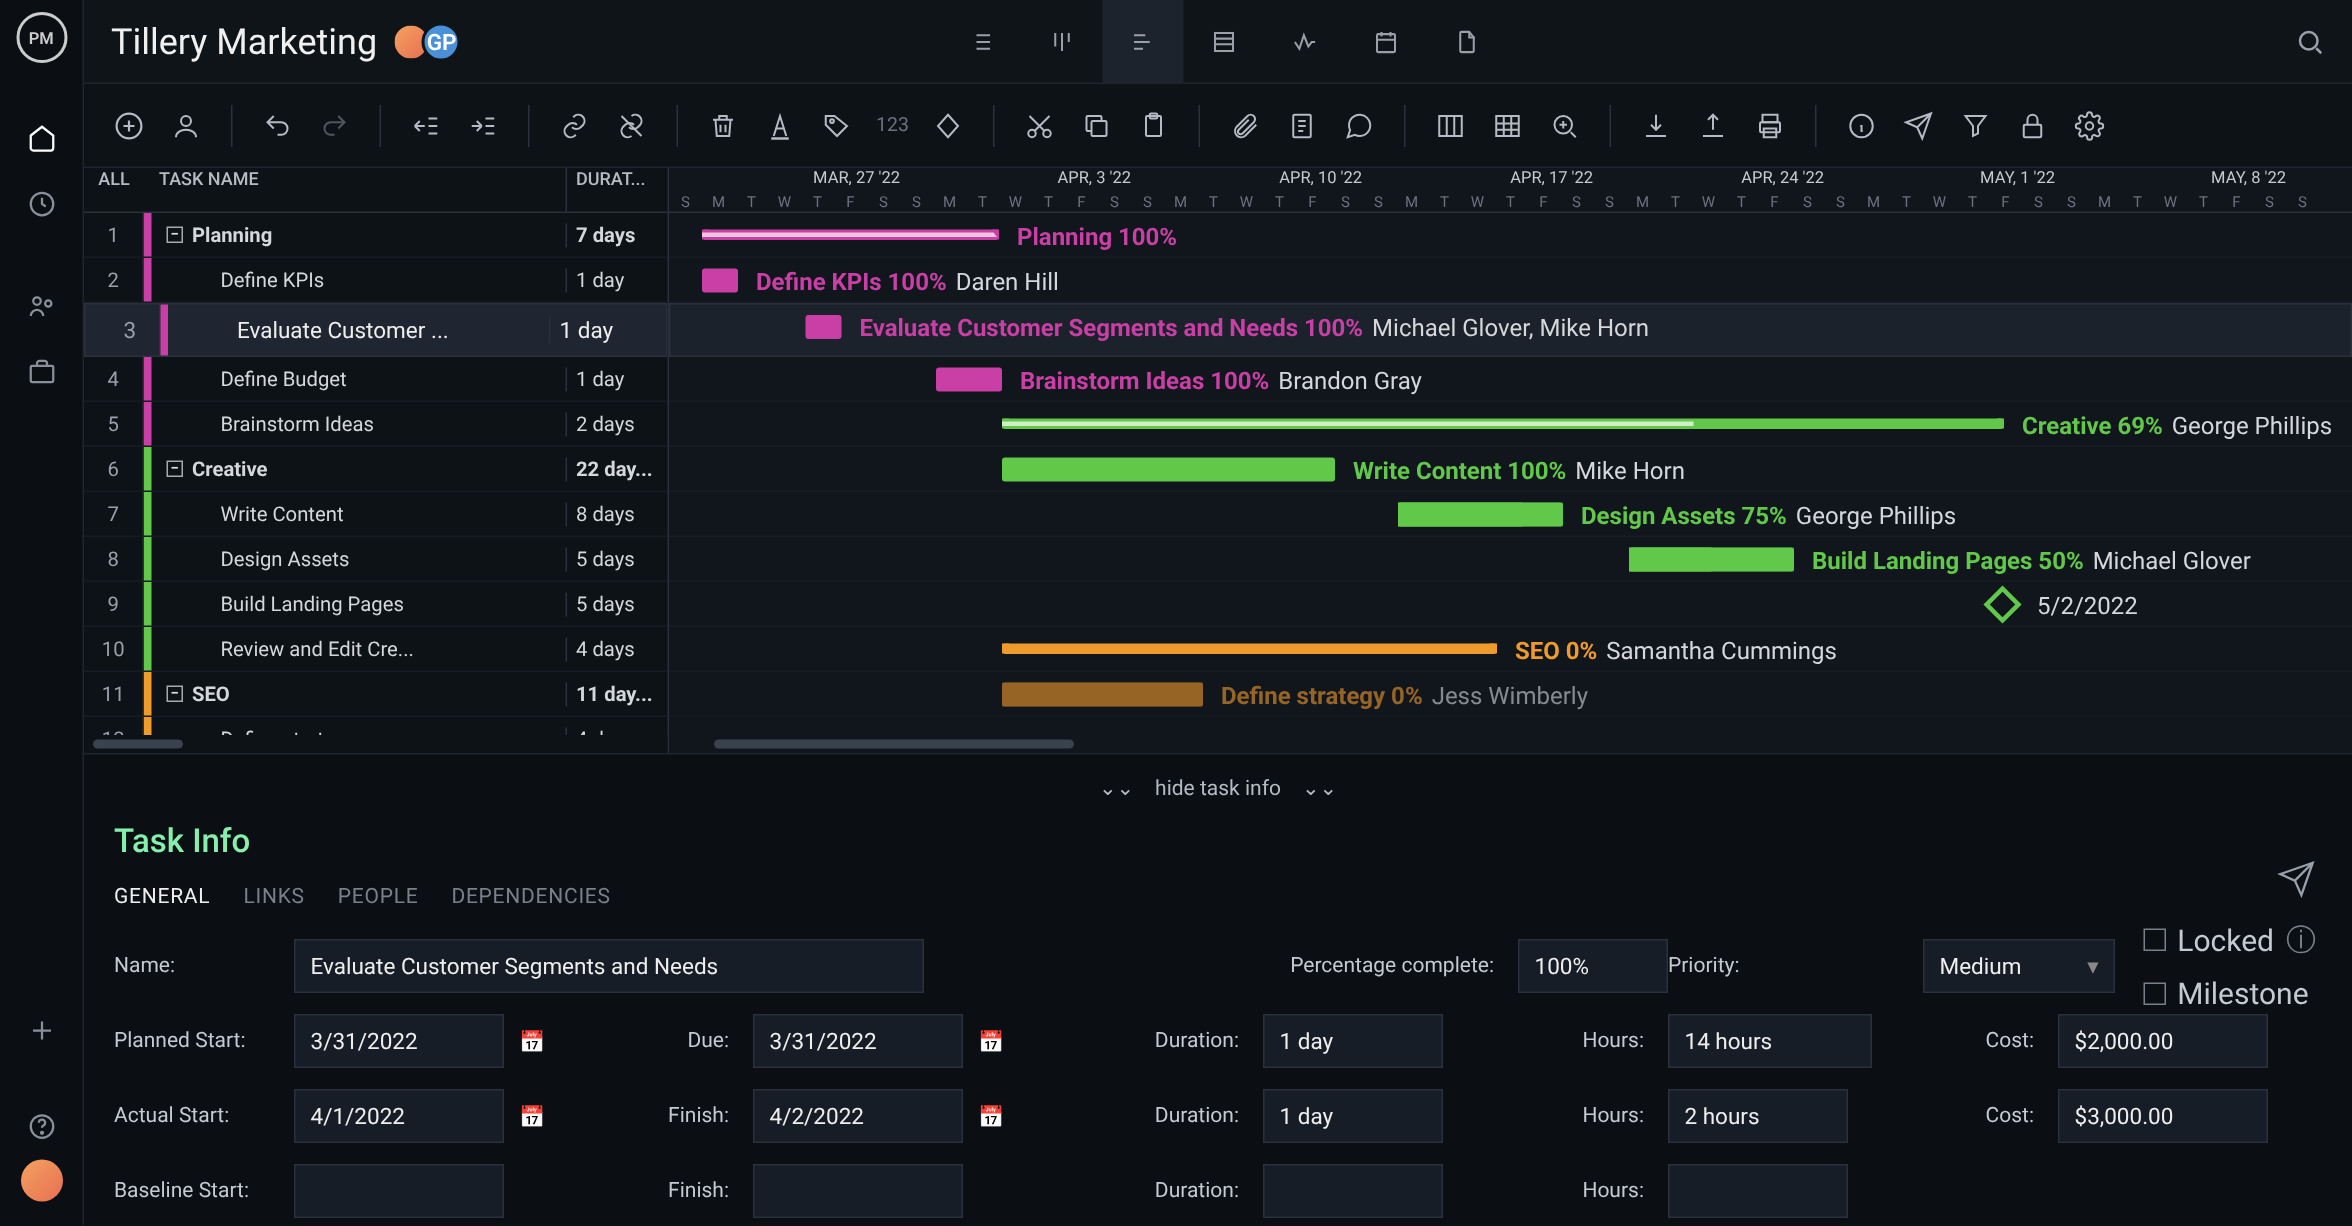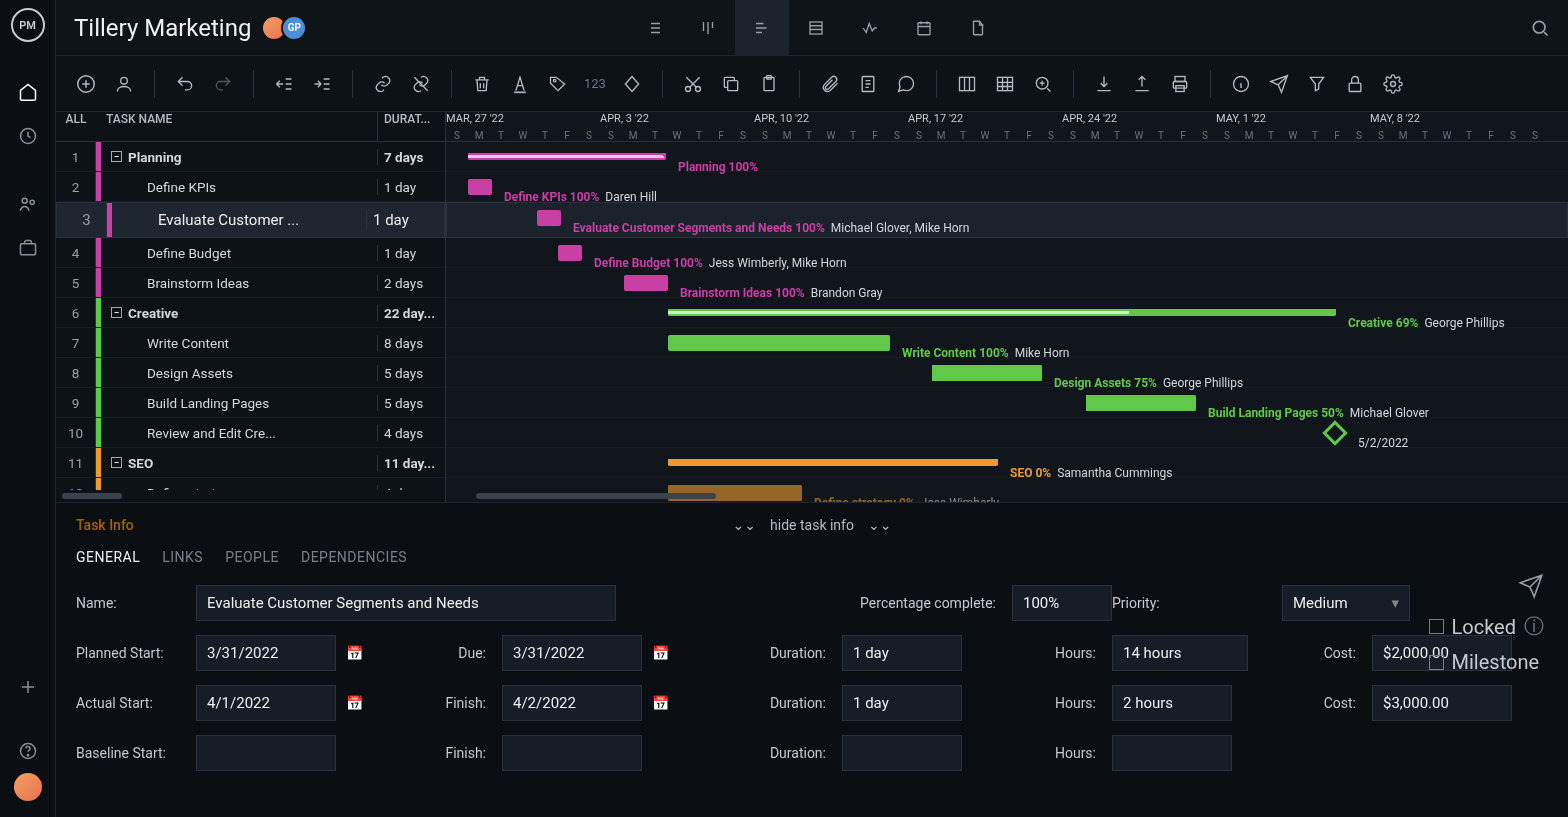--- a/index.html
+++ b/index.html
@@ -16,21 +16,21 @@
 .rail .spacer { flex: 1; }
 .rail .avatar { width: 28px; height: 28px; border-radius: 50%; background: linear-gradient(135deg,#f4a261,#e76f51); margin-bottom: 16px; }
 
 
 .main { flex: 1; display: flex; flex-direction: column; min-width: 0; }
 
 
 .hdr { height: 56px; display: flex; align-items: center; padding: 0 18px; border-bottom: 1px solid #1e252e; }
 .hdr .title { font-size: 24px; font-weight: 400; color: #f0f0f0; margin-right: 16px; }
 .avs { display: flex; }
-.avs .av { width: 26px; height: 26px; border-radius: 50%; border: 2px solid #0f1419; margin-left: -6px; font-size: 10px; font-weight: 600; display: flex; align-items: center; justify-content: center; }
+.avs .av { width: 26px; height: 26px; border-radius: 50%; border: 2px solid #0f1419; margin-left: -6px; font-size: 15px; font-weight: 600; display: flex; align-items: center; justify-content: center; }
 .hdr-views { margin-left: 320px; display: flex; gap: 0; }
 .hdr-views .vb { width: 54px; height: 56px; display: flex; align-items: center; justify-content: center; color: #9aa0aa; cursor: pointer; }
 .hdr-views .vb.active { background: #1c232d; }
 .hdr .srch { margin-left: auto; color: #9aa0aa; }
 
 
 .tbar { height: 56px; display: flex; align-items: center; padding: 0 18px; gap: 14px; border-bottom: 1px solid #1e252e; background: #0d1217; }
 .tbar .ic { width: 24px; height: 24px; display: flex; align-items: center; justify-content: center; color: #b5bbc4; cursor: pointer; }
 .tbar .sep { width: 1px; height: 28px; background: #2a313c; margin: 0 4px; }
 .tbar .num { color: #6a7280; font-size: 13px; }
@@ -54,44 +54,44 @@
 .grow.sum .nm { font-weight: 700; }
 .grow .dur { width: 68px; padding-left: 6px; border-left: 1px solid #2a313c; white-space: nowrap; overflow: hidden; }
 .grow.sum .dur { font-weight: 700; }
 .expico { width: 11px; height: 11px; border: 1px solid #aaa; display: inline-flex; align-items: center; justify-content: center; font-size: 10px; line-height: 1; color: #ddd; }
 .gscroll { height: 12px; background: #0d1217; position: relative; }
 .gscroll::after { content: ""; position: absolute; left: 6px; top: 3px; width: 60px; height: 6px; background: #3a424e; border-radius: 3px; }
 
 
 .chart { flex: 1; background: #11161d; position: relative; overflow: hidden; }
 .chart-hd { height: 30px; display: flex; border-bottom: 1px solid #2a313c; position: relative; font-size: 11px; color: #9aa0aa; }
-.wk { position: absolute; top: 0; text-align: left; }
+.wk { position: absolute; top: 0; text-align: right; }
 .wk .m { font-size: 11px; color: #c5c9d0; }
 .days { position: absolute; bottom: 0; display: flex; }
 .days span { width: 22px; text-align: center; font-size: 10px; color: #6a7280; }
 .chart-body { position: relative; }
 .crow { height: 30px; position: relative; border-bottom: 1px solid #161c24; }
 .crow.sel { background: rgba(60,70,90,0.25); }
 .gbar { position: absolute; top: 7px; height: 16px; border-radius: 2px; }
 .gbar.sum { top: 11px; height: 7px; }
 .gbar.sum::before, .gbar.sum::after { content: ""; position: absolute; top: 0; width: 0; height: 0; border-top: 7px solid currentColor; }
 .gbar.sum::before { left: 0; border-right: 5px solid transparent; }
 .gbar.sum::after { right: 0; border-left: 5px solid transparent; }
 .gprog { position: absolute; top: 2px; left: 0; height: 3px; background: rgba(255,255,255,0.7); }
-.glabel { position: absolute; top: 6px; white-space: nowrap; font-size: 12px; margin-top: 12px; }
+.glabel { position: absolute; top: 6px; white-space: nowrap; font-size: 16px; }
 .glabel b { font-weight: 700; }
 .glabel .asg { color: #d5d7da; font-weight: 400; margin-left: 6px; }
 .mile { position: absolute; top: 6px; width: 18px; height: 18px; border: 3px solid #62c84a; transform: rotate(45deg); background: #11161d; }
 .cscroll { position: absolute; bottom: 0; left: 0; right: 0; height: 12px; }
 .cscroll::after { content: ""; position: absolute; left: 30px; top: 3px; width: 240px; height: 6px; background: #3a424e; border-radius: 3px; }
 
 
 .info { flex: 1; background: #0b0f14; border-top: 1px solid #1e252e; padding: 14px 20px 10px; position: relative; }
 .info .hide { position: absolute; left: 50%; top: 14px; transform: translateX(-50%); color: #b5bbc4; font-size: 14px; cursor: pointer; display: flex; align-items: center; gap: 14px; }
-.info h2 { font-size: 14px; font-weight: 500; color: #a16207; margin-bottom: 16px; }
+.info h2 { font-size: 22px; font-weight: 500; color: #86efac; margin-bottom: 16px; margin-top: 32px; }
 .tabs { display: flex; gap: 22px; margin-bottom: 20px; font-size: 14px; }
 .tabs .t { color: #7a808a; cursor: pointer; letter-spacing: 0.5px; }
 .tabs .t.active { color: #eee; }
 .send { position: absolute; right: 24px; top: 70px; color: #9aa0aa; }
 
 .frm { display: grid; grid-template-columns: 110px 200px 86px 200px 120px 160px 90px 160px 80px 160px; column-gap: 10px; row-gap: 14px; align-items: center; font-size: 14px; }
 .frm label { color: #c5c9d0; text-align: left; }
 .frm .r { text-align: right; padding-right: 6px; }
 .inp { background: #171d26; border: 1px solid #2a313c; height: 36px; padding: 0 10px; color: #eee; font-size: 15px; display: flex; align-items: center; }
 .sel { background: #171d26; border: 1px solid #2a313c; height: 36px; padding: 0 10px; color: #eee; font-size: 15px; display: flex; align-items: center; justify-content: space-between; }
@@ -556,24 +556,20 @@
               </div>
               <div class="crow">
                 <div class="gbar" style="left:22px;width:24px;background:#c93fa5"></div>
                 <div class="glabel" style="left:58px;color:#c93fa5"><b>Define KPIs</b>  <b>100%</b><span class="asg">Daren Hill</span></div>
               </div>
               <div class="crow sel">
                 <div class="gbar" style="left:90px;width:24px;background:#c93fa5"></div>
                 <div class="glabel" style="left:126px;color:#c93fa5"><b>Evaluate Customer Segments and Needs</b>  <b>100%</b><span class="asg">Michael Glover, Mike Horn</span></div>
               </div>
               <div class="crow">
-                <div class="gbar" style="left:112px;width:24px;background:#c93fa5"></div>
-                <div class="glabel" style="left:148px;color:#c93fa5"><b>Define Budget</b>  <b>100%</b><span class="asg">Jess Wimberly, Mike Horn</span></div>
-              </div>
-              <div class="crow">
                 <div class="gbar" style="left:178px;width:44px;background:#c93fa5"></div>
                 <div class="glabel" style="left:234px;color:#c93fa5"><b>Brainstorm Ideas</b>  <b>100%</b><span class="asg">Brandon Gray</span></div>
               </div>
               <div class="crow">
                 <div class="gbar sum" style="left:222px;width:668px;color:#62c84a;background:#62c84a">
                   <div class="gprog" style="width:69%"></div>
                 </div>
                 <div class="glabel" style="left:902px;color:#62c84a"><b>Creative</b>  <b>69%</b><span class="asg">George Phillips</span></div>
               </div>
               <div class="crow">

